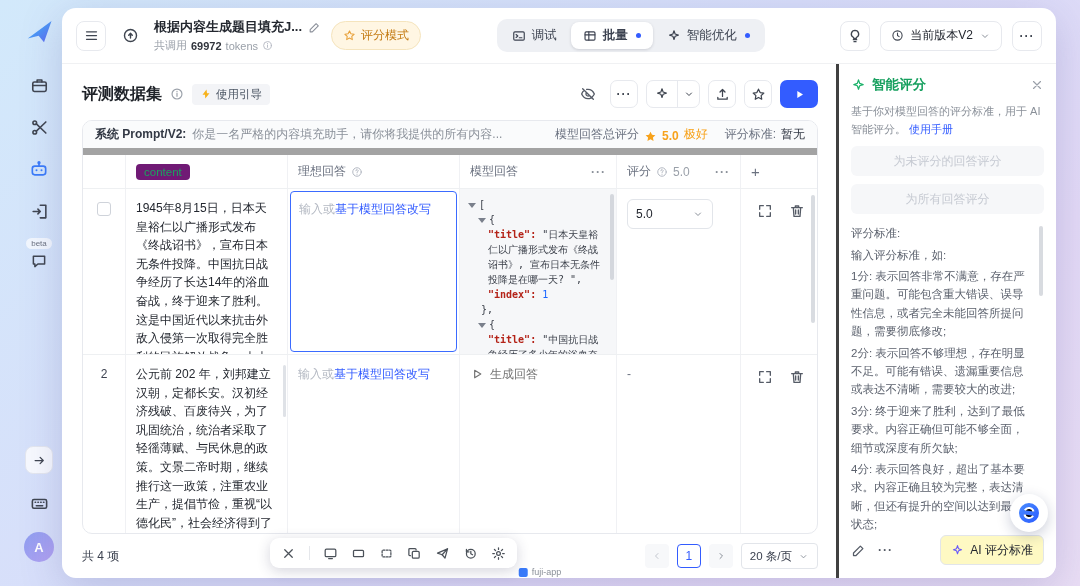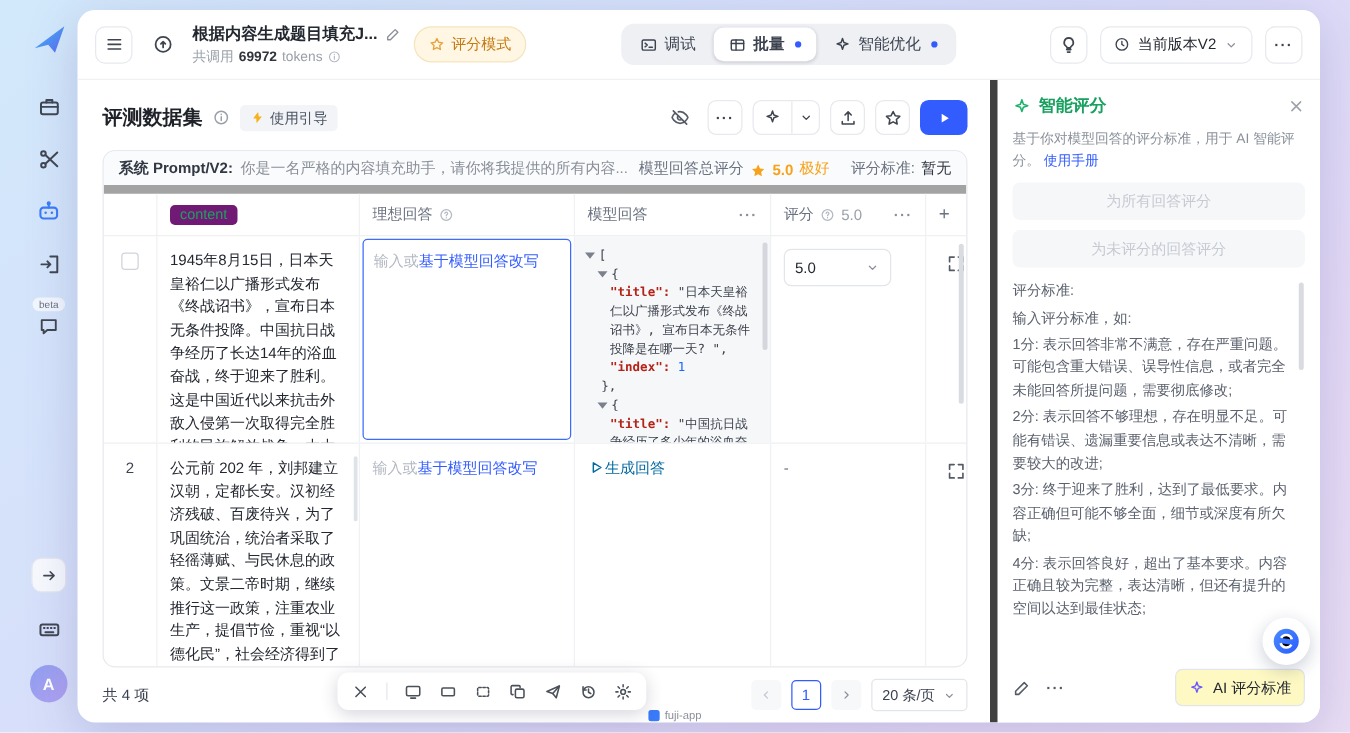--- a/index.html
+++ b/index.html
@@ -109,38 +109,38 @@
   .tri{display:inline-block;width:0;height:0;border-left:4px solid transparent;border-right:4px solid transparent;border-top:5px solid #7a808c;margin-right:3px}
   .k{color:#b42318;font-weight:700}
   .n{color:#1a66ff}
   .v{color:#3a3f49}
   .code-sb{position:absolute;right:2px;top:5px;width:4px;height:86px;background:#d4d7dd;border-radius:2px}
   .cell-sb{position:absolute;right:1px;top:10px;width:3px;height:52px;background:#dfe2e7;border-radius:2px}
   .score-select{width:86px;height:30px;border:1px solid #e2e5ea;border-radius:6px;display:flex;align-items:center;justify-content:space-between;padding:0 8px;background:#fff;cursor:pointer}
   .score-select .ic{width:12px;height:12px;color:#8a9099}
   .act-cell{display:flex;gap:16px;padding:14px 0 0 16px;align-items:flex-start;color:#555b66}
   .act-cell .ic{width:16px;height:16px;cursor:pointer}
-  .gen-btn{display:inline-flex;align-items:center;color:#0369a1;cursor:pointer}
+  .gen-btn{display:inline-flex;align-items:center;gap:6px;color:#737373;cursor:pointer}
   .gen-btn .ic{width:14px;height:14px}
   .dash{color:#6b7280}
   .card-sb{position:absolute;right:2px;top:74px;width:4px;height:128px;background:#d9dce1;border-radius:2px}
 
   
   .mfooter{height:44px;flex:none;display:flex;align-items:center}
   .total{color:#3c4250}
   .pager{margin-left:auto;display:flex;align-items:center;gap:8px}
   .pg-btn{width:24px;height:24px;border-radius:4px;background:#f7f8fa;display:flex;align-items:center;justify-content:center;cursor:pointer;color:#8a9099}
   .pg-btn.disabled{color:#c3c7cf}
   .pg-btn .ic{width:12px;height:12px}
   .pg-num{width:24px;height:24px;border:1px solid #335cff;color:#335cff;border-radius:4px;display:flex;align-items:center;justify-content:center;font-size:12px;cursor:pointer}
   .size-select{height:26px;border:1px solid #e2e5ea;border-radius:4px;display:flex;align-items:center;gap:6px;padding:0 8px;font-size:11.5px;color:#3c4250;cursor:pointer}
   .size-select .ic{width:11px;height:11px;color:#8a9099}
 
   
-  .rpanel{width:264px;flex:none;border-left:6px solid #404040;padding:12px 12px 8px;display:flex;flex-direction:column;position:relative;background:#fff}
+  .rpanel{width:220px;flex:none;border-left:3px solid #404040;padding:12px 12px 8px;display:flex;flex-direction:column;position:relative;background:#fff}
   .rp-head{display:flex;align-items:center;gap:6px}
   .rp-head .spark{width:15px;height:15px;color:#1db26b}
   .rp-title{font-size:13.5px;font-weight:700;color:#17a05f}
   .rp-close{margin-left:auto;width:14px;height:14px;color:#9aa0a9;cursor:pointer}
   .rp-desc{margin-top:8px;font-size:11px;color:#8a9099;line-height:1.65}
   .rp-desc .lnk{color:#335cff;cursor:pointer}
   .rp-btn{margin-top:8px;height:30px;background:#f6f7f9;border-radius:6px;display:flex;align-items:center;justify-content:center;color:#c6cad2;font-size:12px;cursor:pointer}
   .criteria{margin-top:10px;flex:1;min-height:0;overflow:hidden;position:relative;font-size:11.5px;color:#5b616d;line-height:1.6;padding-right:10px}
   .criteria p{margin-bottom:3px}
   .crit-sb{position:absolute;right:1px;top:2px;width:4px;height:70px;background:#d8dbe0;border-radius:2px}
@@ -632,22 +632,22 @@
           </svg>
         <span class="rp-title">智能评分</span>
         <svg class="ic rp-close">
             <use href="#s-close"></use>
           </svg>
       </div>
       <div class="rp-desc">
         <span>基于你对模型回答的评分标准，用于 AI 智能评分。</span>
         <span class="lnk">使用手册</span>
       </div>
+      <div class="rp-btn">为未评分的回答评分</div>
       <div class="rp-btn">为所有回答评分</div>
-      <div class="rp-btn">为未评分的回答评分</div>
       <div class="criteria">
         <p>评分标准:</p>
         <p>输入评分标准，如:</p>
         <p>1分: 表示回答非常不满意，存在严重问题。可能包含重大错误、误导性信息，或者完全未能回答所提问题，需要彻底修改;</p>
         <p>2分: 表示回答不够理想，存在明显不足。可能有错误、遗漏重要信息或表达不清晰，需要较大的改进;</p>
         <p>3分: 终于迎来了胜利，达到了最低要求。内容正确但可能不够全面，细节或深度有所欠缺;</p>
         <p>4分: 表示回答良好，超出了基本要求。内容正确且较为完整，表达清晰，但还有提升的空间以达到最佳状态;</p>
 
         <div class="crit-sb"></div>
       </div>

